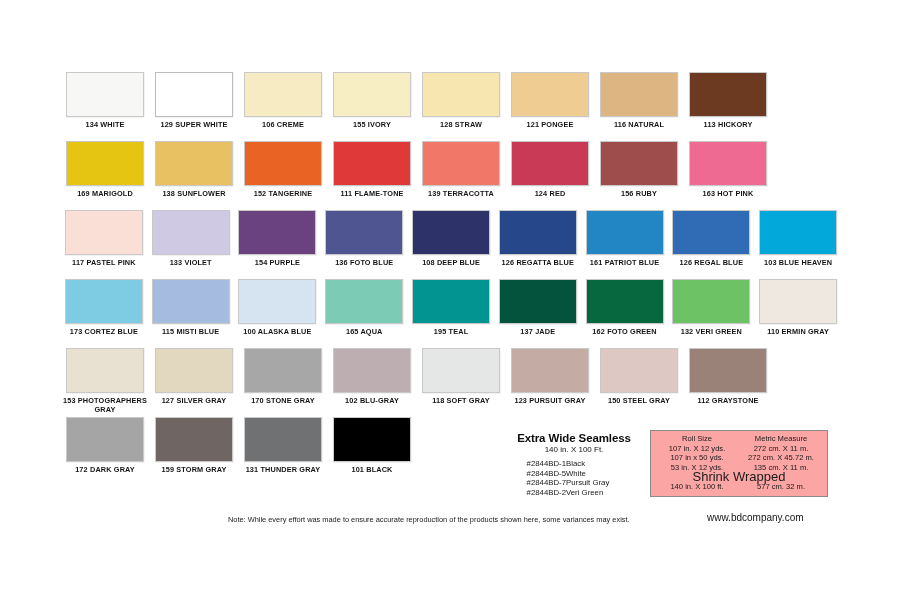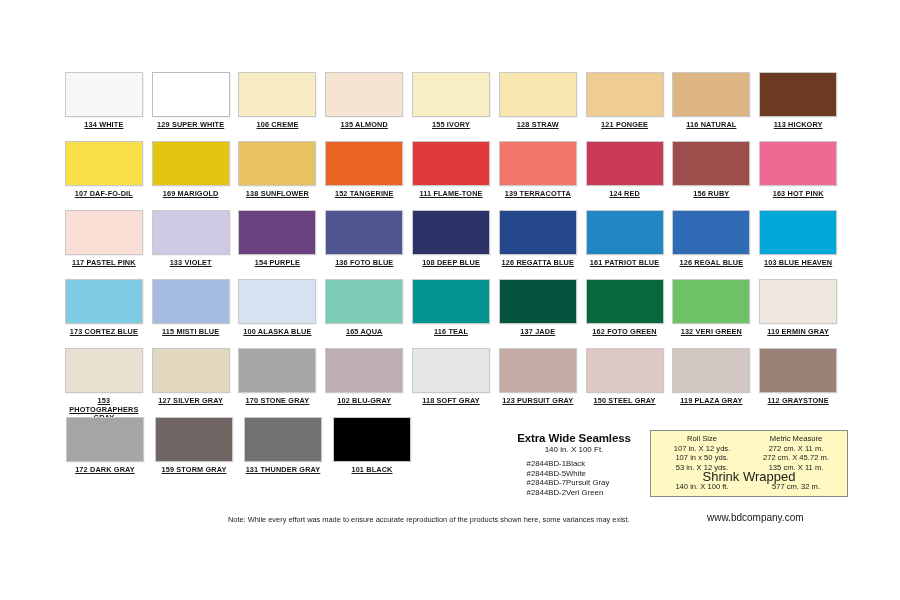--- a/index.html
+++ b/index.html
@@ -26,21 +26,20 @@
   #grid {
     position: absolute;
     left: 62px;
     top: 72px;
     width: 778px;
   }
   .swatch-row {
     display: flex;
     width: 778px;
     margin-bottom: 2px;
-    text-decoration: underline;
   }
   .swatch-cell {
     width: 86px;
     margin-right: 3px;
     display: flex;
     flex-direction: column;
     align-items: center;
   }
   .swatch-cell:last-child { margin-right: 0; }
 
@@ -101,23 +100,23 @@
     padding-left: 6px;
   }
   .sku-row { display: flex; }
   .sku-code { width: 62px; text-align: right; }
   .sku-name { text-align: left; }
 
   #rolltable {
     position: absolute;
     left: 152px;
     top: -2px;
-    width: 198px;
+    width: 178px;
     border: 1px solid #8a8a8a;
-    background: #fef9c3;
+    background: #fca5a5;
     box-sizing: border-box;
     padding: 3px 4px 4px 4px;
   }
   .rt-line {
     display: flex;
     font-size: 7.6px;
     line-height: 9.6px;
     white-space: nowrap;
   }
   .rt-imp { width: 50%; text-align: center; }
@@ -156,24 +155,20 @@
         </div>
         <div class="swatch-cell">
           <div class="chip" style="background: rgb(255, 255, 255); border-color: rgb(189, 189, 189);"></div>
           <div class="chip-label">129 SUPER WHITE</div>
         </div>
         <div class="swatch-cell">
           <div class="chip" style="background: rgb(246, 235, 194);"></div>
           <div class="chip-label">106 CREME</div>
         </div>
         <div class="swatch-cell">
-          <div class="chip" style="background: rgb(245, 228, 210);"></div>
-          <div class="chip-label">135 ALMOND</div>
-        </div>
-        <div class="swatch-cell">
           <div class="chip" style="background: rgb(248, 238, 196);"></div>
           <div class="chip-label">155 IVORY</div>
         </div>
         <div class="swatch-cell">
           <div class="chip" style="background: rgb(247, 230, 176);"></div>
           <div class="chip-label">128 STRAW</div>
         </div>
         <div class="swatch-cell">
           <div class="chip" style="background: rgb(239, 205, 146);"></div>
           <div class="chip-label">121 PONGEE</div>
@@ -182,24 +177,20 @@
           <div class="chip" style="background: rgb(221, 181, 131);"></div>
           <div class="chip-label">116 NATURAL</div>
         </div>
         <div class="swatch-cell">
           <div class="chip" style="background: rgb(107, 58, 32);"></div>
           <div class="chip-label">113 HICKORY</div>
         </div>
       </div>
       <div class="swatch-row">
         <div class="swatch-cell">
-          <div class="chip" style="background: rgb(249, 224, 75);"></div>
-          <div class="chip-label">107 DAF-FO-DIL</div>
-        </div>
-        <div class="swatch-cell">
           <div class="chip" style="background: rgb(230, 196, 18);"></div>
           <div class="chip-label">169 MARIGOLD</div>
         </div>
         <div class="swatch-cell">
           <div class="chip" style="background: rgb(232, 194, 98);"></div>
           <div class="chip-label">138 SUNFLOWER</div>
         </div>
         <div class="swatch-cell">
           <div class="chip" style="background: rgb(233, 100, 36);"></div>
           <div class="chip-label">152 TANGERINE</div>
@@ -275,21 +266,21 @@
         <div class="swatch-cell">
           <div class="chip" style="background: rgb(214, 228, 242);"></div>
           <div class="chip-label">100 ALASKA BLUE</div>
         </div>
         <div class="swatch-cell">
           <div class="chip" style="background: rgb(124, 203, 180);"></div>
           <div class="chip-label">165 AQUA</div>
         </div>
         <div class="swatch-cell">
           <div class="chip" style="background: rgb(2, 148, 145);"></div>
-          <div class="chip-label">116 TEAL</div>
+          <div class="chip-label">195 TEAL</div>
         </div>
         <div class="swatch-cell">
           <div class="chip" style="background: rgb(4, 84, 61);"></div>
           <div class="chip-label">137 JADE</div>
         </div>
         <div class="swatch-cell">
           <div class="chip" style="background: rgb(7, 104, 63);"></div>
           <div class="chip-label">162 FOTO GREEN</div>
         </div>
         <div class="swatch-cell">
@@ -323,24 +314,20 @@
           <div class="chip" style="background: rgb(229, 230, 230);"></div>
           <div class="chip-label">118  SOFT GRAY</div>
         </div>
         <div class="swatch-cell">
           <div class="chip" style="background: rgb(196, 172, 164);"></div>
           <div class="chip-label">123 PURSUIT GRAY</div>
         </div>
         <div class="swatch-cell">
           <div class="chip" style="background: rgb(221, 200, 195);"></div>
           <div class="chip-label">150 STEEL GRAY</div>
-        </div>
-        <div class="swatch-cell">
-          <div class="chip" style="background: rgb(211, 199, 196);"></div>
-          <div class="chip-label">119 PLAZA GRAY</div>
         </div>
         <div class="swatch-cell">
           <div class="chip" style="background: rgb(155, 130, 120);"></div>
           <div class="chip-label">112 GRAYSTONE</div>
         </div>
       </div>
       <div class="swatch-row row-lastgrid">
         <div class="swatch-cell">
           <div class="chip" style="background: rgb(166, 165, 165);"></div>
           <div class="chip-label">172 DARK GRAY</div>

